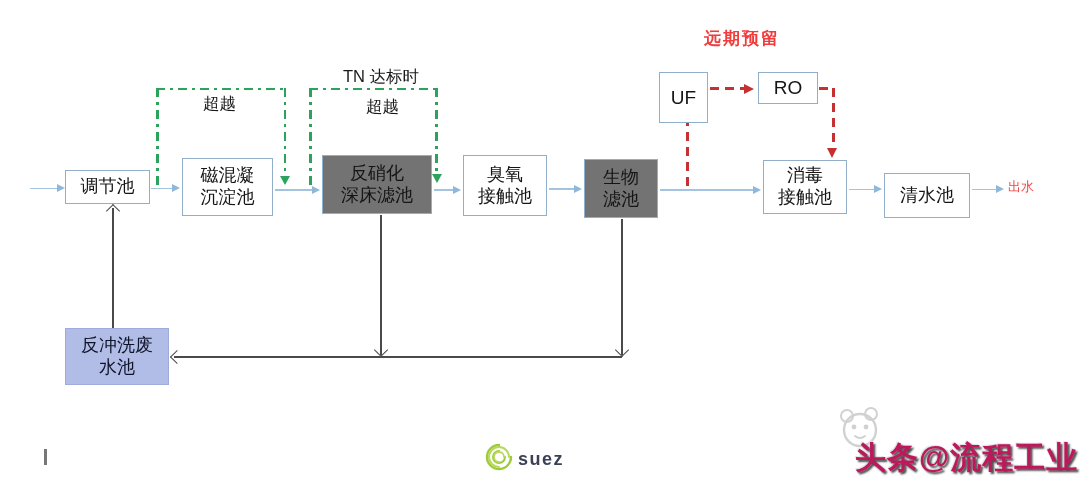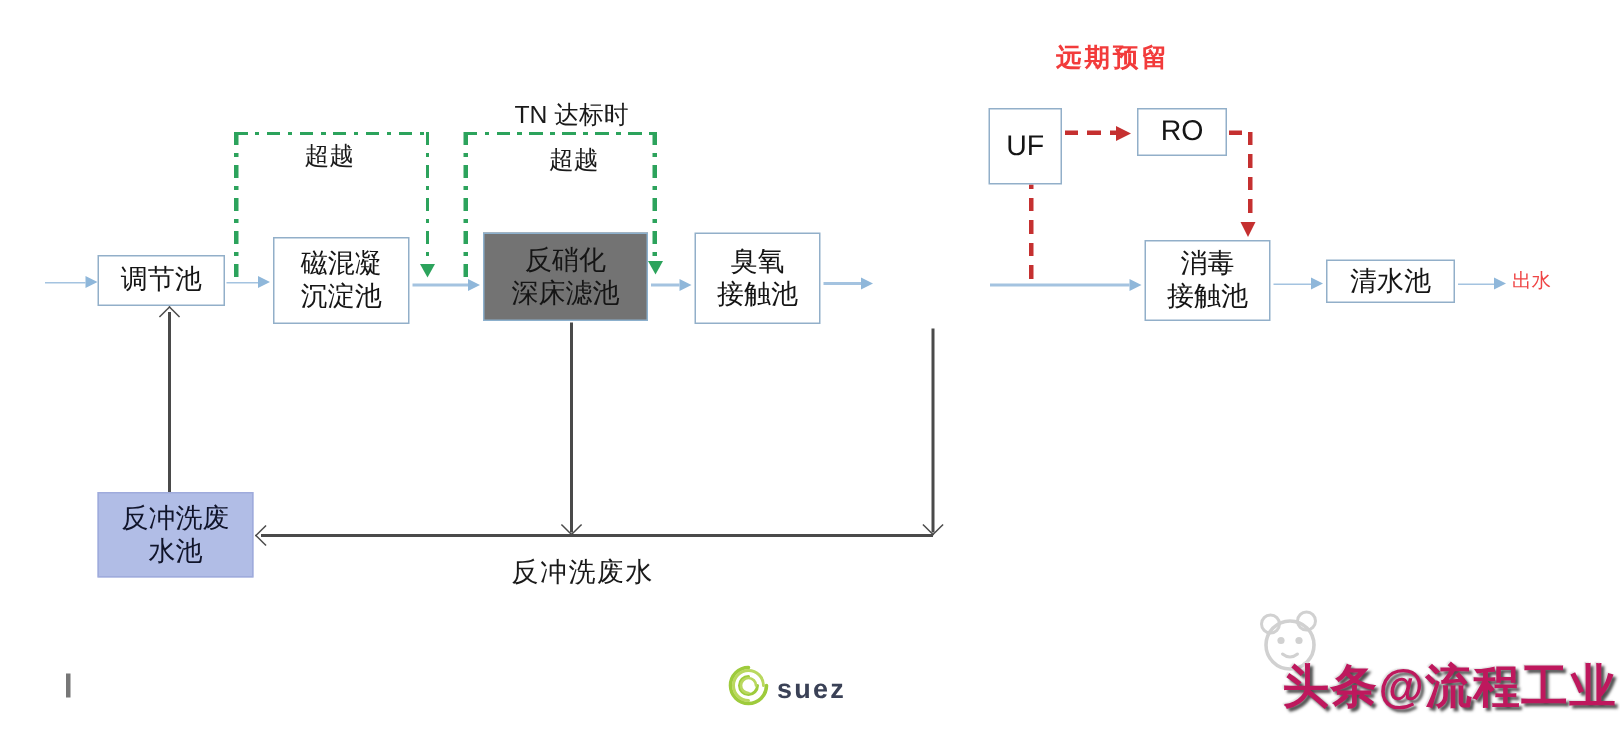--- a/index.html
+++ b/index.html
@@ -129,42 +129,43 @@
 
   <div class="bkv" style="left:380.3px; top:215px; height:140px;"></div>
   <div class="chev down" style="left:376px; top:345px;"></div>
 
   <div class="bkv" style="left:621.3px; top:219px; height:136px;"></div>
   <div class="chev down" style="left:617px; top:345px;"></div>
 
   <div class="bkh" style="left:174px; top:356.3px; width:448px;"></div>
   <div class="chev left" style="left:172px; top:352px;"></div>
 
-  <div class="lbl lbl-bw" style="left:341px; top:369px;">反冲洗废水</div>
 
   <div class="box" style="left:65px;  top:170px; width:85px;  height:34px;">调节池</div>
 
   <div class="box" style="left:182px; top:158px; width:91px;  height:58px;">磁混凝
 沉淀池</div>
 
   <div class="box blue" style="left:322px; top:155px; width:110px; height:59px;">反硝化
 深床滤池</div>
 
   <div class="box" style="left:463px; top:155px; width:84px;  height:61px;">臭氧
 接触池</div>
 
+  <div class="box blue" style="left:584px; top:159px; width:74px;  height:59px;">生物
+滤池</div>
 
   <div class="box" style="left:659px; top:72px;  width:49px;  height:51px; font-size:19px;">UF</div>
 
   <div class="box" style="left:758px; top:72px;  width:60px;  height:32px; font-size:19px;">RO</div>
 
   <div class="box" style="left:763px; top:160px; width:84px;  height:54px;">消毒
 接触池</div>
 
-  <div class="box" style="left:884px; top:173px; width:86px;  height:29px;">清水池</div>
+  <div class="box" style="left:884px; top:173px; width:86px;  height:45px;">清水池</div>
 
   <div class="box purple" style="left:65px; top:328px; width:104px; height:57px;">反冲洗废
 水池</div>
 
   <div class="lbl lbl-flow" style="left:1008px; top:178px;">出水</div>
 
   <div class="suez">
     <span>
       <svg width="30" height="30" viewBox="0 0 30 30">
         <path d="M15 3 a12 12 0 1 0 12 12" stroke="#9ecb3c" stroke-width="2.4" fill="none" stroke-linecap="round"></path>

